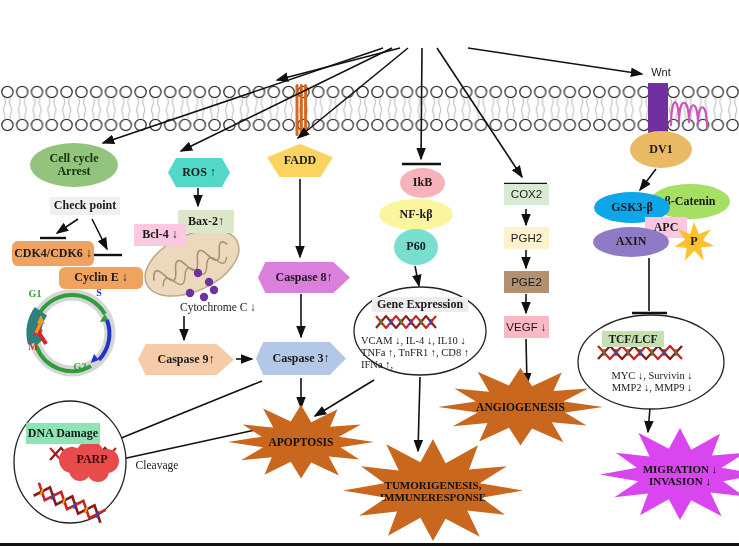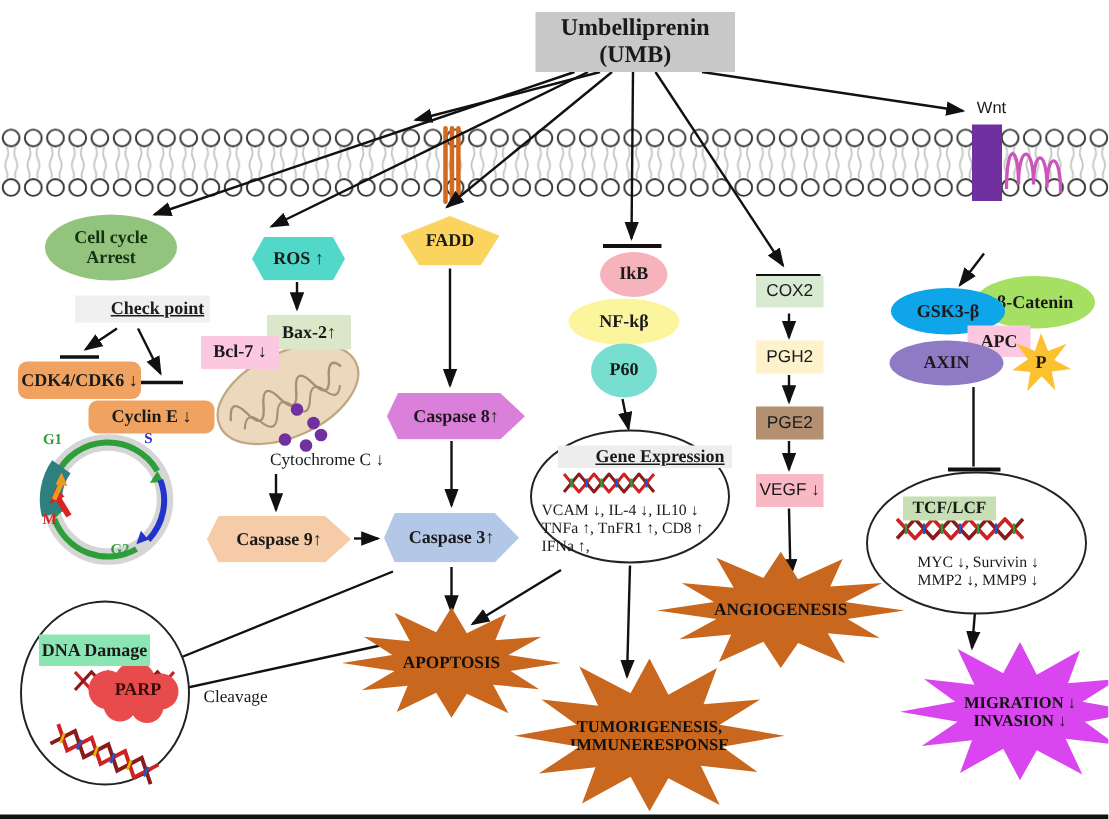--- a/index.html
+++ b/index.html
@@ -11,21 +11,21 @@
   .plain{background:transparent;}
   .roundbox{border-radius:6px;}
   .hex{clip-path:polygon(13% 0%,87% 0%,100% 50%,87% 100%,13% 100%,0% 50%);}
   .ahex{clip-path:polygon(8% 0%,82% 0%,100% 50%,82% 100%,8% 100%,0% 50%);}
   .pent{clip-path:polygon(50% 0%,100% 40%,81% 100%,19% 100%,0% 40%);}
   .ellipse{border-radius:50%;}
   .burst{position:absolute;z-index:2;display:flex;align-items:center;justify-content:center;
          text-align:center;font-weight:bold;color:#111;
          clip-path:polygon(100% 50%,77% 57%,90% 73%,69% 69%,76% 94%,57% 77%,50% 98%,43% 76%,25% 93%,30% 70%,9% 74%,24% 57%,0% 50%,23% 43%,10% 27%,31% 31%,24% 6%,43% 23%,50% 1%,57% 24%,75% 7%,70% 30%,91% 27%,76% 43%);}
   .star8{clip-path:polygon(50% 0%,62% 30%,93% 18%,72% 45%,100% 60%,68% 64%,74% 96%,51% 72%,27% 97%,32% 65%,2% 62%,28% 44%,9% 17%,40% 30%);}
-  .u{text-decoration:underline;padding-left:20px;}
+  .u{}
 </style>
 </head>
 <body>
 
 <div id="fig">
 
 <svg id="diagram-svg" width="739" height="543" viewBox="0 0 739 543">
   <defs>
     <marker id="ah" markerWidth="9" markerHeight="8" refX="7" refY="3" orient="auto">
       <path d="M0,0 L8,3 L0,6 z" fill="#111"></path>
@@ -153,42 +153,38 @@
   </g>
   <g fill="#e84b4b">
     <circle cx="72" cy="460" r="13"></circle>
         <circle cx="90" cy="455" r="14"></circle>
     <circle cx="107" cy="461" r="12"></circle>
         <circle cx="80" cy="470" r="11"></circle>
     <circle cx="98" cy="471" r="11"></circle>
   </g>
 </svg>
 
-<div class="lbl" style="left:357px;top:8px;width:133px;height:40px;background:#c8c8c8;font-size:16px;flex-direction:column;">
-  <span>Umbelliprenin</span>
-  <span>(UMB)</span>
-</div>
 
 <div class="lbl" style="left:645px;top:65px;width:32px;height:14px;font-size:11px;font-family:'Liberation Sans',sans-serif;font-weight:normal;">Wnt</div>
 
 <div class="lbl ellipse" style="left:30px;top:143px;width:88px;height:44px;background:#93c47d;font-size:12px;flex-direction:column;color:#14320f;">
   <span>Cell cycle</span>
   <span>Arrest</span>
 </div>
 <div class="lbl u" style="left:50px;top:197px;width:70px;height:18px;background:#f0f0f0;font-size:12px;">Check point</div>
 <div class="lbl roundbox" style="left:12px;top:241px;width:82px;height:25px;background:#f0a360;font-size:12px;">CDK4/CDK6 ↓</div>
 <div class="lbl roundbox" style="left:59px;top:267px;width:84px;height:22px;background:#f0a360;font-size:12px;">Cyclin E ↓</div>
 <div class="lbl" style="left:27px;top:288px;width:16px;height:11px;font-size:10px;color:#2e9e3a;">G1</div>
 <div class="lbl" style="left:93px;top:287px;width:12px;height:11px;font-size:10px;color:#2233cc;">S</div>
 <div class="lbl" style="left:72px;top:361px;width:16px;height:11px;font-size:10px;color:#2e9e3a;">G2</div>
 <div class="lbl" style="left:27px;top:341px;width:12px;height:11px;font-size:10px;color:#dd2222;">M</div>
 
 <div class="lbl hex" style="left:168px;top:158px;width:62px;height:29px;background:#52d8c8;font-size:12px;">ROS ↑</div>
 <div class="lbl" style="left:178px;top:210px;width:56px;height:23px;background:#dbe7c9;font-size:12px;">Bax-2↑</div>
-<div class="lbl" style="left:134px;top:224px;width:52px;height:22px;background:#fbc8e0;font-size:12px;">Bcl-7 ↓</div>
+<div class="lbl" style="left:134px;top:224px;width:52px;height:22px;background:#fbc8e0;font-size:12px;">Bcl-4 ↓</div>
 <div class="lbl plain" style="left:168px;top:300px;width:100px;height:14px;font-size:11.5px;font-weight:normal;">Cytochrome C ↓</div>
 <div class="lbl ahex" style="left:138px;top:344px;width:96px;height:31px;background:#f5cba8;font-size:12px;text-align:right;">Caspase 9↑</div>
 <div class="lbl ahex" style="left:256px;top:342px;width:90px;height:33px;background:#b3c7e6;font-size:12px;">Caspase 3↑</div>
 
 <div class="lbl pent" style="left:267px;top:144px;width:66px;height:33px;background:#fbd35f;font-size:12px;">FADD</div>
 <div class="lbl ahex" style="left:258px;top:262px;width:92px;height:31px;background:#da7fda;font-size:12px;">Caspase 8↑</div>
 
 <div class="lbl ellipse" style="left:400px;top:168px;width:45px;height:30px;background:#f6b3bb;font-size:12px;">IkB</div>
 <div class="lbl ellipse" style="left:379px;top:199px;width:74px;height:31px;background:#fbf59e;font-size:12px;">NF-kβ</div>
 <div class="lbl ellipse" style="left:394px;top:229px;width:44px;height:36px;background:#77ded0;font-size:12px;">P60</div>
@@ -197,20 +193,21 @@
   <span>VCAM ↓, IL-4 ↓, IL10 ↓</span>
   <span>TNFa ↑, TnFR1 ↑, CD8 ↑</span>
   <span>IFNa ↑,</span>
 </div>
 
 <div class="lbl" style="left:504px;top:184px;width:45px;height:21px;background:#d9ead3;font-size:11.5px;font-family:'Liberation Sans',sans-serif;font-weight:normal;">COX2</div>
 <div class="lbl" style="left:504px;top:227px;width:45px;height:22px;background:#fdf2cc;font-size:11.5px;font-family:'Liberation Sans',sans-serif;font-weight:normal;">PGH2</div>
 <div class="lbl" style="left:504px;top:271px;width:45px;height:22px;background:#b29071;font-size:11.5px;font-family:'Liberation Sans',sans-serif;font-weight:normal;">PGE2</div>
 <div class="lbl" style="left:504px;top:316px;width:45px;height:22px;background:#f9b9c4;font-size:11.5px;font-family:'Liberation Sans',sans-serif;font-weight:normal;">VEGF ↓</div>
 
+<div class="lbl ellipse" style="left:630px;top:131px;width:62px;height:37px;background:#e9b964;font-size:12px;">DV1</div>
 <div class="lbl ellipse" style="left:650px;top:184px;width:80px;height:35px;background:#a5e063;font-size:12px;">β-Catenin</div>
 <div class="lbl ellipse" style="left:594px;top:192px;width:76px;height:31px;background:#0ea5e9;font-size:12px;">GSK3-β</div>
 <div class="lbl" style="left:645px;top:217px;width:42px;height:21px;background:#fbc8e0;font-size:12px;">APC</div>
 <div class="lbl ellipse" style="left:593px;top:227px;width:76px;height:30px;background:#8f7ac6;font-size:12px;">AXIN</div>
 <div class="lbl star8" style="left:674px;top:222px;width:40px;height:40px;background:#fbc12f;font-size:12px;">P</div>
 <div class="lbl" style="left:602px;top:331px;width:62px;height:16px;background:#c6e0b4;font-size:11.5px;">TCF/LCF</div>
 <div class="lbl plain" style="left:594px;top:368px;width:116px;height:28px;font-size:10.5px;font-weight:normal;flex-direction:column;">
   <span>MYC ↓, Survivin ↓</span>
   <span>MMP2 ↓, MMP9 ↓</span>
 </div>

